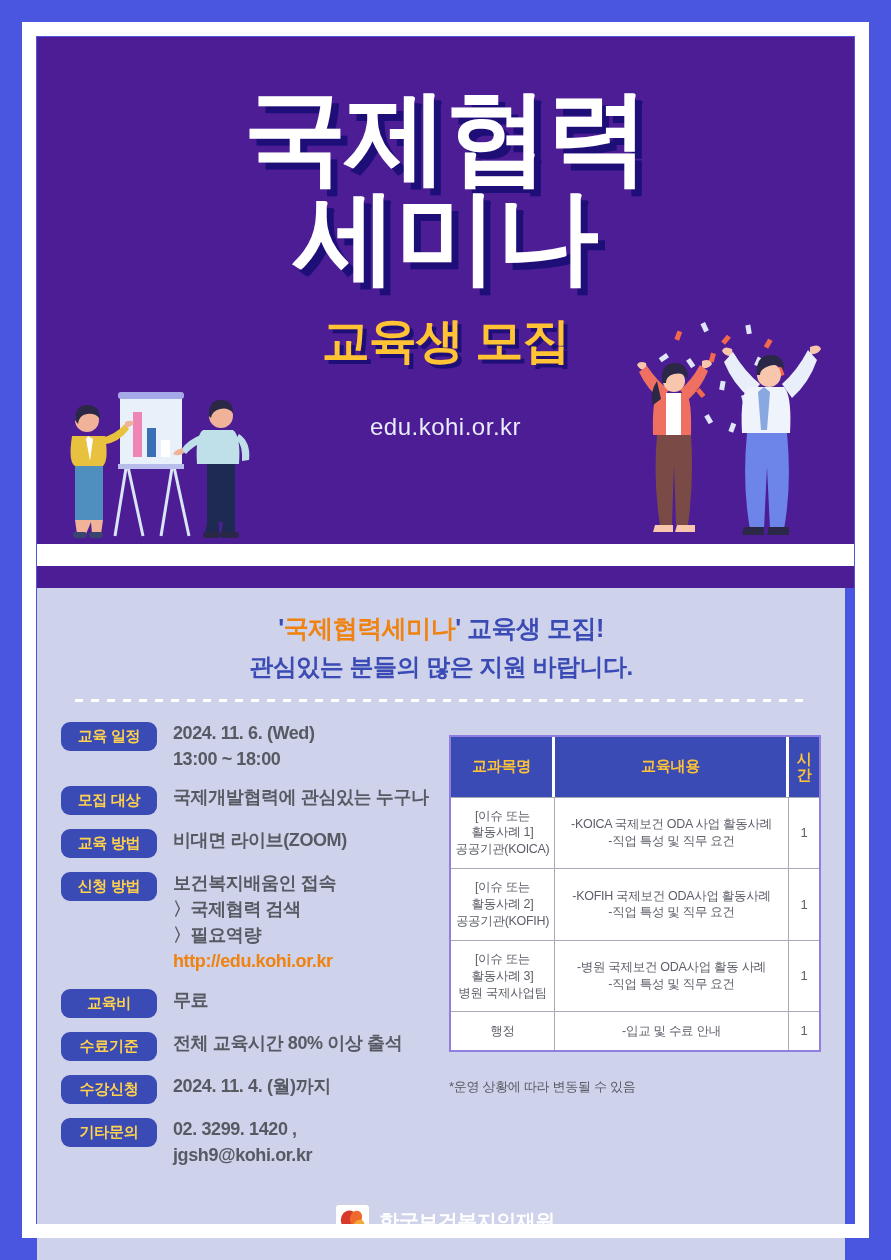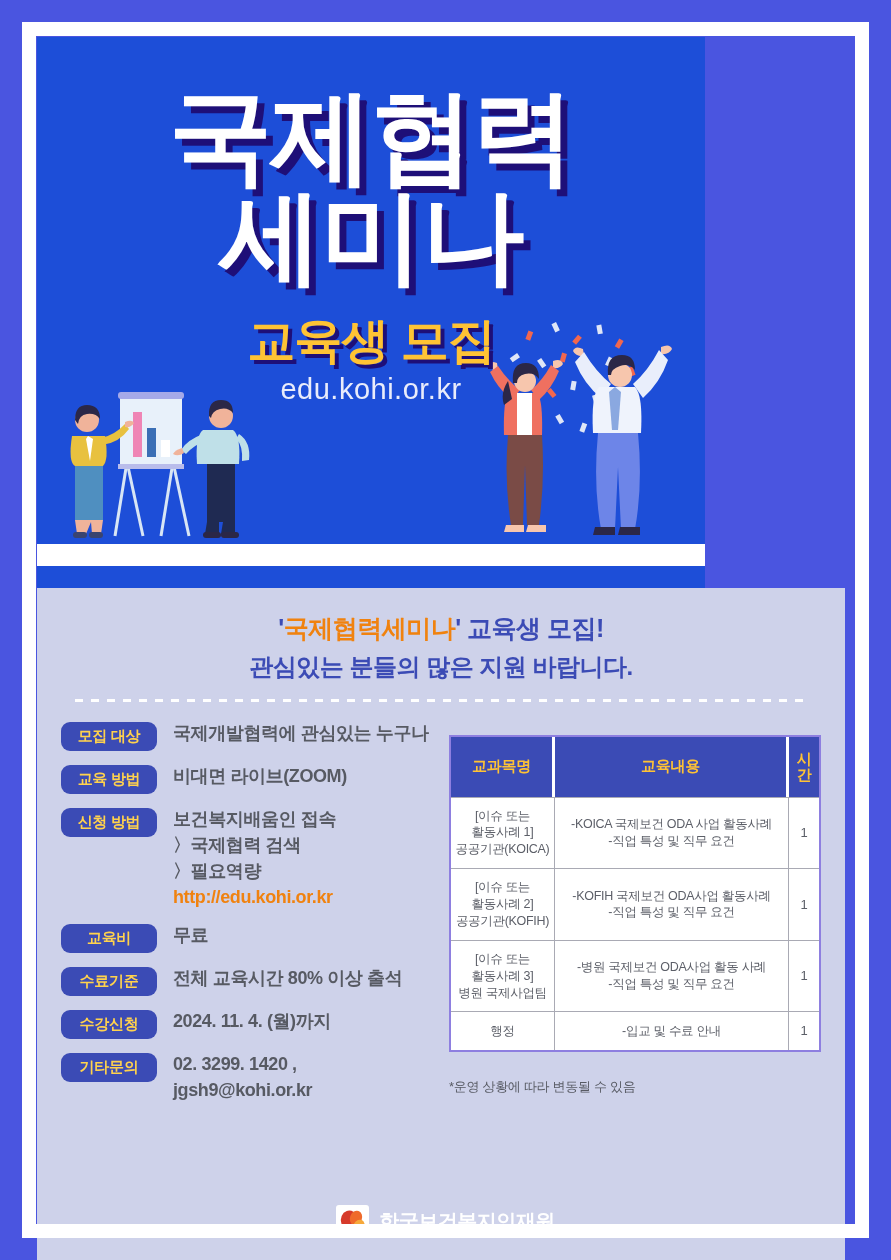--- a/index.html
+++ b/index.html
@@ -11,37 +11,37 @@
 
   
   #poster { position:absolute; inset:0; background:#4a55e0; }
   .frame-border {
     position:absolute; left:22px; top:22px; right:22px; bottom:22px;
     border:14px solid #ffffff;
   }
 
   
   .hero {
-    position:absolute; left:37px; top:37px; width:668px; height:551px;
-    background:#1d4ed8; overflow:hidden;
+    position:absolute; left:37px; top:37px; width:817px; height:551px;
+    background:#4c1d95; overflow:hidden;
   }
   .hero-floor {
     position:absolute; left:0; right:0; bottom:22px; height:22px; background:#ffffff;
   }
   .title-block { position:absolute; left:0; right:0; top:50px; text-align:center; z-index:5; }
   .title-line {
     font-size:103px; font-weight:bold; color:#ffffff; line-height:0.97;
     letter-spacing:-2px; text-shadow:7px 7px 0 #1e0f78;
   }
   .subtitle {
     margin-top:22px; font-size:48px; font-weight:bold; color:#ffc334;
     letter-spacing:-1px; text-shadow:4px 4px 0 #1e0f78;
   }
   .hero-url {
-    font-size:29px; color:#e9ecfb; letter-spacing:0.5px; font-weight:400;
+    margin-top:40px; font-size:24px; color:#e9ecfb; letter-spacing:0.5px; font-weight:400;
   }
 
   
   .illus { position:absolute; z-index:2; }
   .illus-left  { left:18px;  bottom:44px; width:215px; height:160px; }
   .illus-right { right:10px; bottom:44px; width:230px; height:225px; }
 
   
   .panel {
     position:absolute; left:37px; top:588px; width:808px; height:792px;
@@ -226,20 +226,27 @@
       <div class="l1">
         <span>'</span><span class="hl">국제협력세미나</span><span>'</span><span> 교육생 모집!</span>
       </div>
       <div class="l2">관심있는 분들의 많은 지원 바랍니다.</div>
     </div>
 
     <div class="dashes"></div>
 
     <div class="info">
         <div class="info-row">
+          <div class="pill">교육 일정</div>
+          <div class="vals">
+            <div class="val">2024. 11. 6. (Wed)</div>
+            <div class="val">13:00 ~ 18:00</div>
+          </div>
+        </div>
+        <div class="info-row">
           <div class="pill">모집 대상</div>
           <div class="vals">
             <div class="val">국제개발협력에 관심있는 누구나</div>
           </div>
         </div>
         <div class="info-row">
           <div class="pill">교육 방법</div>
           <div class="vals">
             <div class="val">비대면 라이브(ZOOM)</div>
           </div>

